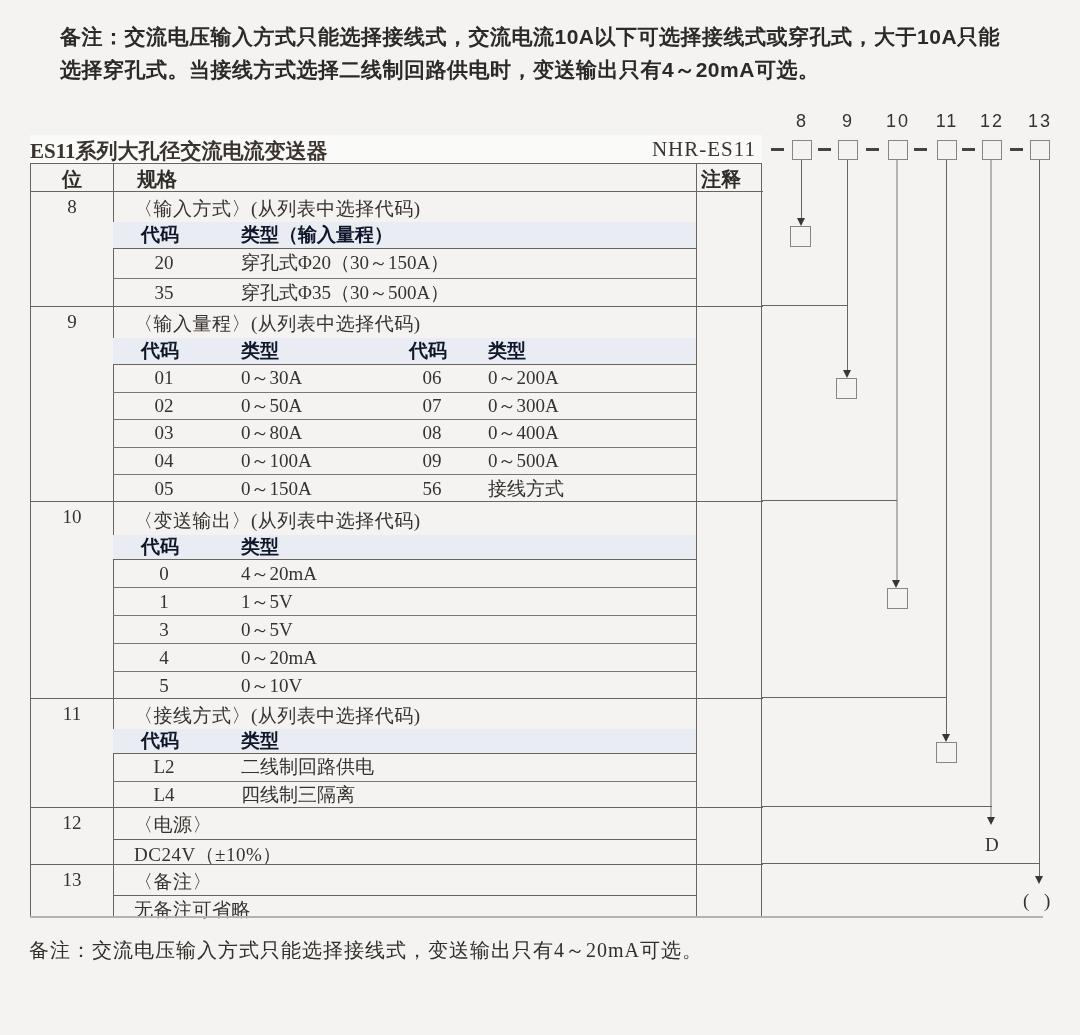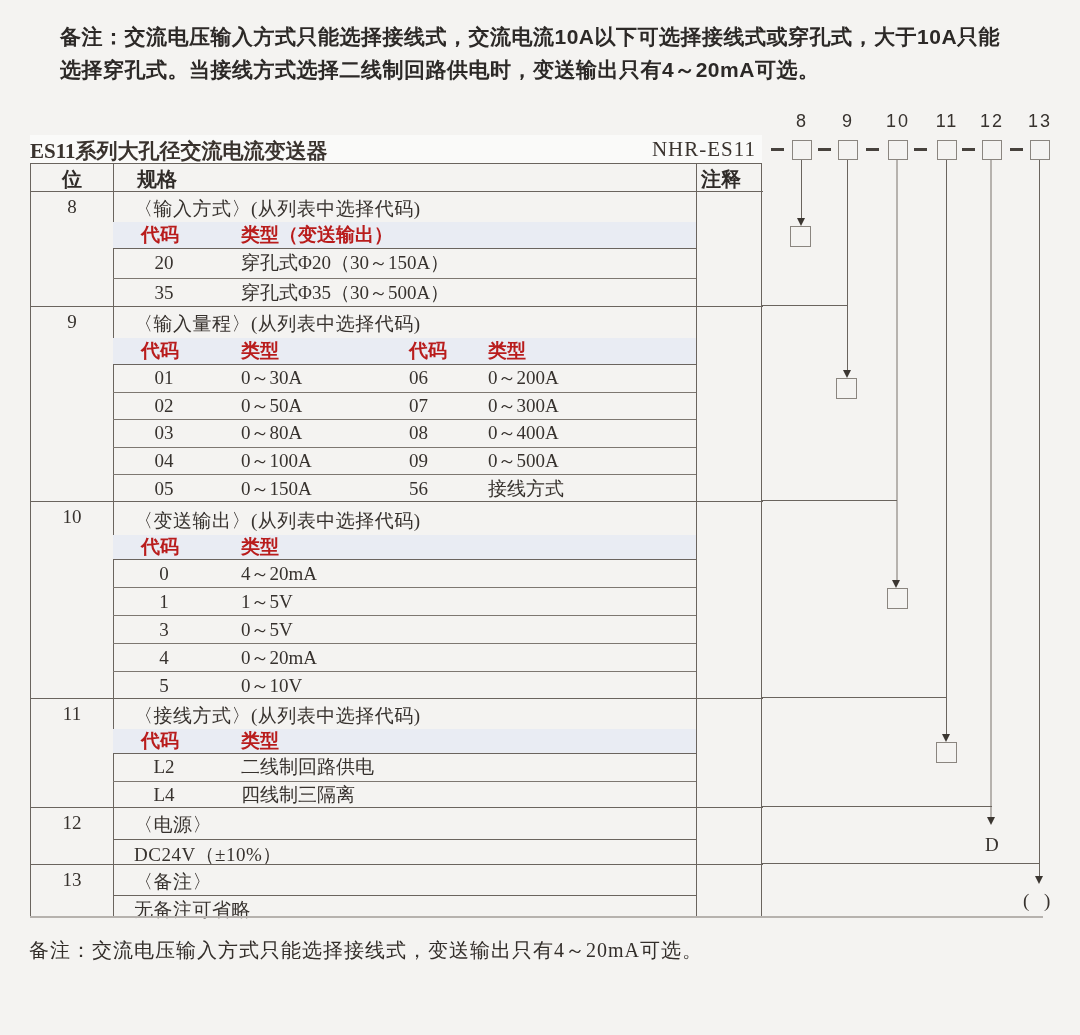--- a/index.html
+++ b/index.html
@@ -29,34 +29,34 @@
   .h-spec { position:absolute; left:106px; top:2px; }
   .h-note { position:absolute; left:670px; top:2px; }
 
   .section { position:absolute; left:0; width:732px; border-top:1px solid #6a645e; }
   .sec-pos { position:absolute; left:0; width:82px; text-align:center; top:4px; font-size:19px; }
   .sec-title { position:absolute; left:103px; top:4px; font-size:19px; letter-spacing:0.5px; white-space:nowrap; }
   .sec-value { position:absolute; left:103px; font-size:19px; letter-spacing:0.5px; white-space:nowrap; }
   .hdiv { position:absolute; left:82px; width:583px; height:1px; background:#6a645e; }
 
   .band { position:absolute; left:82px; width:583px; background:#e9ecf3; border-bottom:1px solid #6a645e;
-          font-family:"Liberation Sans","DejaVu Sans",sans-serif; font-weight:bold; font-size:19px; color:#b91c1c;text-align:center; }
+          font-family:"Liberation Sans","DejaVu Sans",sans-serif; font-weight:bold; font-size:19px; color:#0f172a;text-align:center; }
   .band span { position:absolute; top:50%; transform:translateY(-50%); white-space:nowrap; }
   .b-code  { left:28px; }
   .b-type  { left:128px; }
   .b-code2 { left:296px; }
   .b-type2 { left:375px; }
 
   .rows { position:absolute; left:82px; width:583px; display:flex; flex-direction:column; }
   .crow { position:relative; flex:1; }
   .crow + .crow { border-top:1px solid #7d7771; }
   .crow span { position:absolute; top:50%; transform:translateY(-50%); font-size:19px; white-space:nowrap; }
   .code  { left:28px; width:46px; text-align:center; }
   .type  { left:128px; }
-  .code2 { left:296px; width:46px; text-align:left; }
+  .code2 { left:296px; width:46px; text-align:center; }
   .type2 { left:375px; }
 
   
   .dnum { position:absolute; top:111px; width:40px; text-align:center;
           font-family:"Liberation Sans","DejaVu Sans",sans-serif; font-size:18px; letter-spacing:2px; color:#37322e; }
   .dash { position:absolute; top:148px; width:13px; height:3px; background:#47423d; }
   .dbox { position:absolute; top:140px; width:20px; height:20px; border:1px solid #8a857f; }
   .dropbox { position:absolute; width:21px; height:21px; border:1px solid #8a857f; }
   .dvline { position:absolute; width:1px; background:#6a645e; }
   .dvline.light { width:2px; background:#b6b2ae; }
@@ -90,21 +90,21 @@
       <span class="h-pos">位</span>
       <span class="h-spec">规格</span>
       <span class="h-note">注释</span>
     </div>
 
     <div class="section" style="top:27px;height:115px">
       <div class="sec-pos">8</div>
       <div class="sec-title">〈输入方式〉(从列表中选择代码)</div>
       <div class="band" style="top:30px;height:27px">
         <span class="b-code">代码</span>
-        <span class="b-type">类型（变送输出）</span>
+        <span class="b-type">类型（输入量程）</span>
       </div>
       <div class="rows" style="top:57px;height:58px">
         <div class="crow">
           <span class="code">20</span>
           <span class="type">穿孔式Φ20（30～150A）</span>
         </div>
         <div class="crow">
           <span class="code">35</span>
           <span class="type">穿孔式Φ35（30～500A）</span>
         </div>

